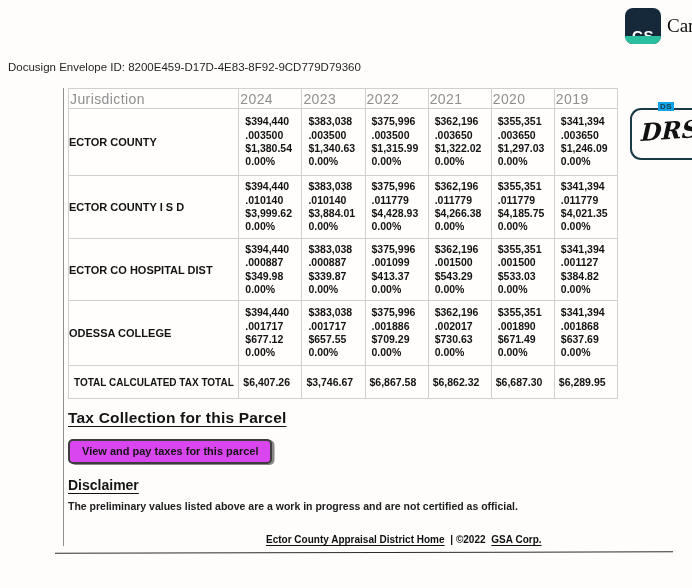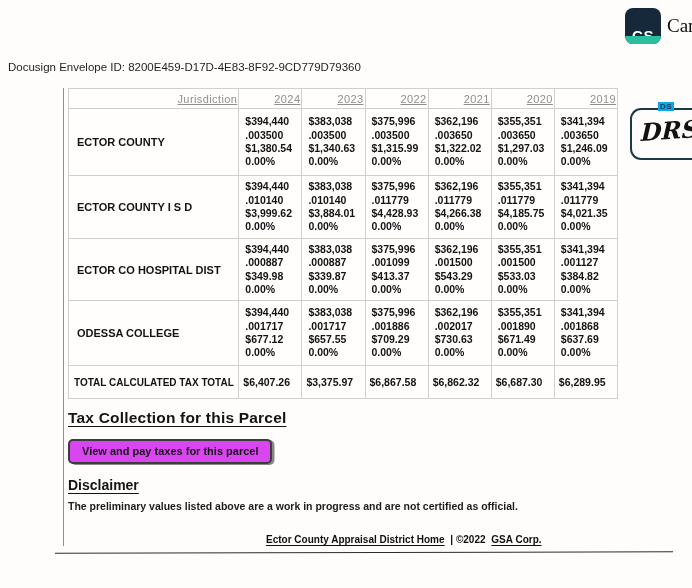--- a/index.html
+++ b/index.html
@@ -26,23 +26,23 @@
   
   table.tax{
     position:absolute;left:68px;top:88px;width:550px;table-layout:fixed;
     border-collapse:collapse;background:#fffefd;
   }
   table.tax col.c-juris{width:170px;}
   table.tax col.c-year{width:63px;}
   table.tax th, table.tax td{border:1px solid #d2d0cb;}
   table.tax thead tr{height:20px;}
   table.tax th{
-    font-weight:normal;font-size:11px;color:#8f8f8f;text-align:right;letter-spacing:0.4px;text-decoration:underline;
-  }
-  td.juris{font-weight:bold;font-size:11px;color:#131313;padding-left:8px;vertical-align:middle;}
+    font-weight:normal;font-size:14px;color:#8f8f8f;text-align:left;letter-spacing:0.4px;
+  }
+  td.juris{font-weight:bold;font-size:11px;color:#131313;padding-left:0;vertical-align:middle;}
   td.vals{
     font-weight:bold;font-size:10.5px;color:#131313;vertical-align:middle;
     padding-left:6px;white-space:pre-line;line-height:1.28;
   }
   td.total-label{font-weight:bold;font-size:10px;color:#131313;padding-left:5px;vertical-align:middle;}
   td.total-val{font-weight:bold;font-size:10.5px;color:#131313;padding-left:4px;vertical-align:middle;}
   
   .stamp{
     position:absolute;left:630px;top:108px;width:75px;height:48px;
     border:2.5px solid #1b3a47;border-right:none;border-radius:11px 0 0 11px;
@@ -220,21 +220,21 @@
 $671.49
 0.00%</td>
         <td class="vals">$341,394
 .001868
 $637.69
 0.00%</td>
       </tr>
       <tr style="height: 33px;">
         <td class="total-label">TOTAL CALCULATED TAX TOTAL</td>
         <td class="total-val">$6,407.26</td>
-        <td class="total-val">$3,375.97</td>
+        <td class="total-val">$3,746.67</td>
         <td class="total-val">$6,867.58</td>
         <td class="total-val">$6,862.32</td>
         <td class="total-val">$6,687.30</td>
         <td class="total-val">$6,289.95</td>
       </tr>
     </tbody>
 </table>
 
 <div class="stamp">
   <span class="ds">DS</span>

